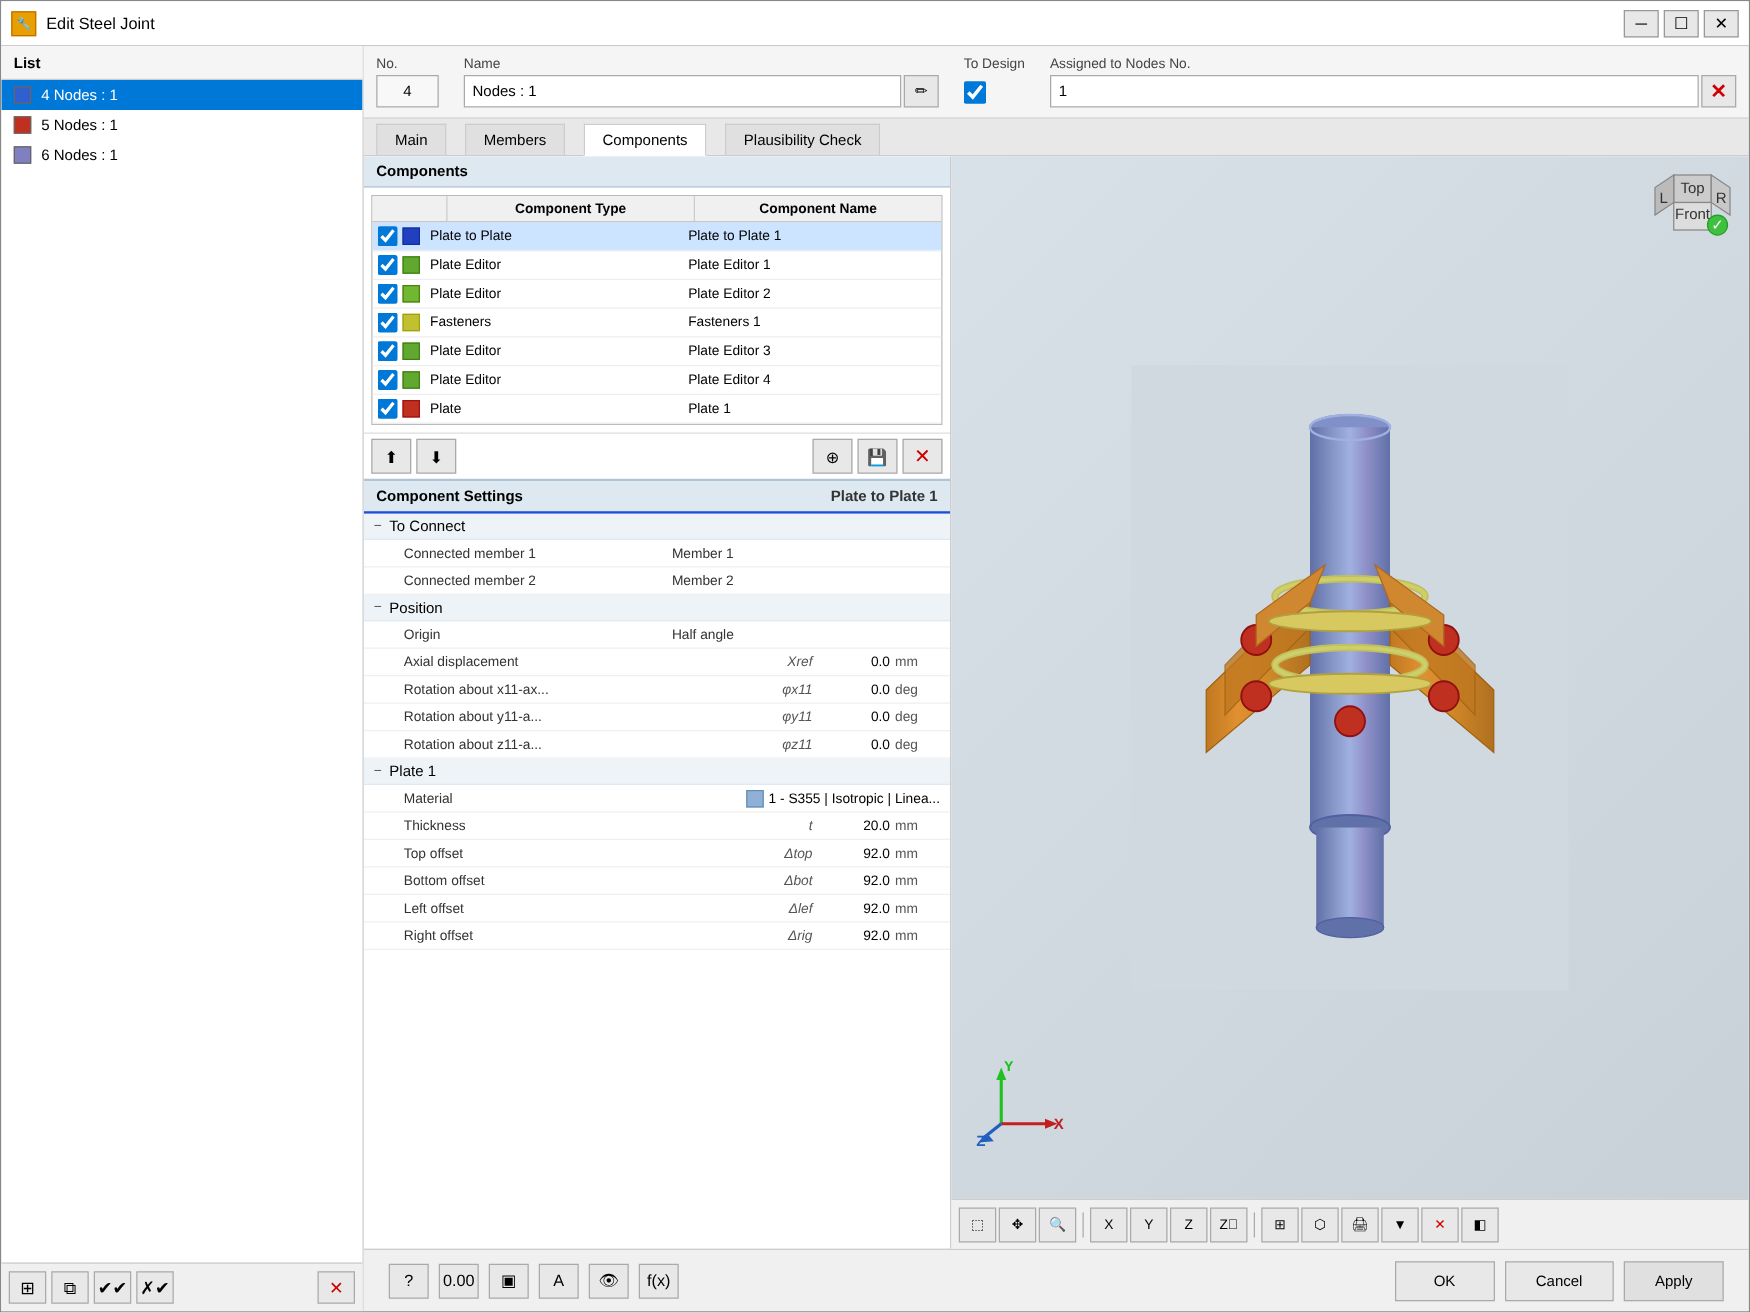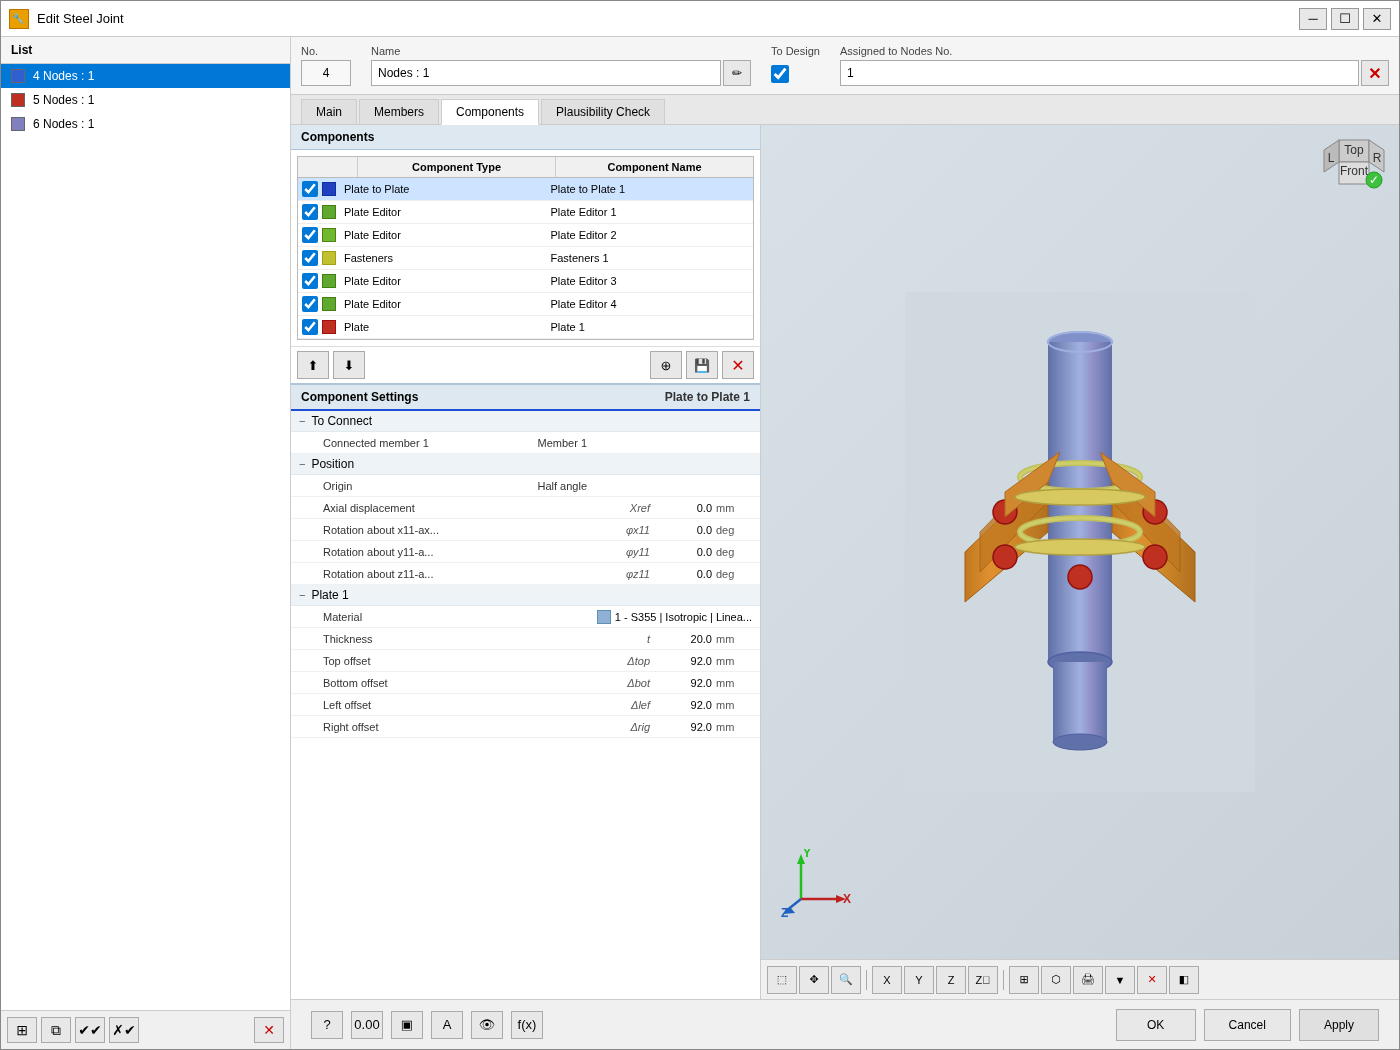--- a/index.html
+++ b/index.html
@@ -33,21 +33,21 @@
     
     
     .header-row { background: #f5f5f5; padding: 8px 10px; border-bottom: 1px solid #ccc; display: flex; gap: 20px; align-items: flex-end; }
     .header-field { display: flex; flex-direction: column; gap: 3px; }
     .header-label { font-size: 11px; color: #444; }
     .edit-btn { width: 28px; height: 26px; border: 1px solid #aaa; background: #e8e8e8; cursor: pointer; display: flex; align-items: center; justify-content: center; }
     .assigned-input { border: 1px solid #aaa; padding: 3px 6px; background: #fff; height: 26px; min-width: 200px; }
     .clear-btn { width: 28px; height: 26px; border: 1px solid #aaa; background: #e8e8e8; cursor: pointer; color: #c00; font-weight: bold; display: flex; align-items: center; justify-content: center; }
 
     
-    .tabs { display: flex; background: #e8e8e8; border-bottom: 1px solid #ccc; padding: 4px 10px 0; gap: 2px; }
+    .tabs { display: flex; background: #e8e8e8; border-bottom: 1px solid #ccc; padding: 4px 10px 0; gap: 15px; }
     .tab { padding: 5px 14px; border: 1px solid #ccc; background: #e0e0e0; cursor: pointer; font-size: 12px; border-bottom: none; }
     .tab.active { background: #fff; border-bottom: 1px solid #fff; margin-bottom: -1px; }
 
     
     .content-area { display: flex; flex: 1; overflow: hidden; }
     
     
     .form-panel { width: 470px; display: flex; flex-direction: column; border-right: 1px solid #ccc; background: #fff; overflow-y: auto; }
     
     
@@ -269,20 +269,24 @@
             </div>
 
             <div class="property-group">
               <div class="group-row">
                 <span class="group-toggle">−</span>
                 <span class="group-label">To Connect</span>
               </div>
               <div class="prop-row prop-indent">
                 <span class="prop-label">Connected member 1</span>
                 <span class="prop-text">Member 1</span>
+              </div>
+              <div class="prop-row prop-indent">
+                <span class="prop-label">Connected member 2</span>
+                <span class="prop-text">Member 2</span>
               </div>
             </div>
 
             <div class="property-group">
               <div class="group-row">
                 <span class="group-toggle">−</span>
                 <span class="group-label">Position</span>
               </div>
               <div class="prop-row prop-indent">
                 <span class="prop-label">Origin</span>

